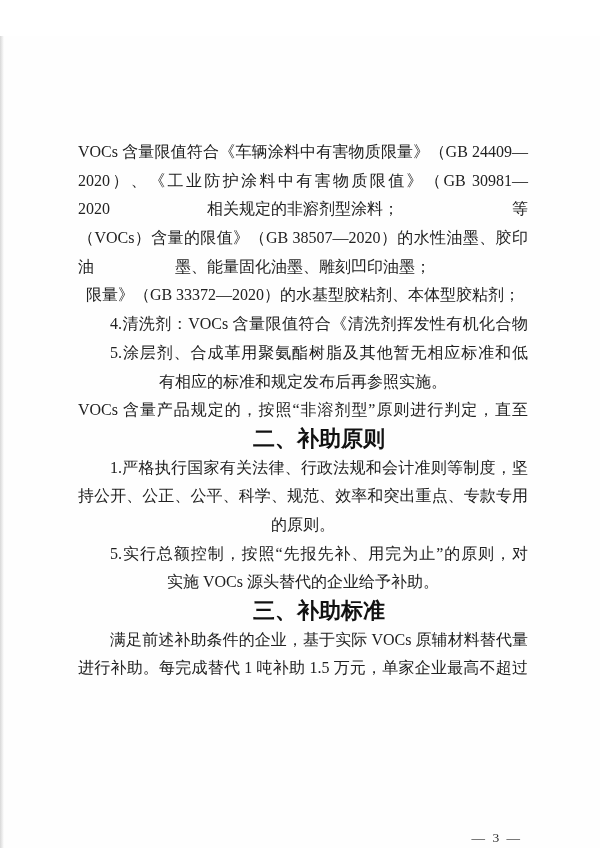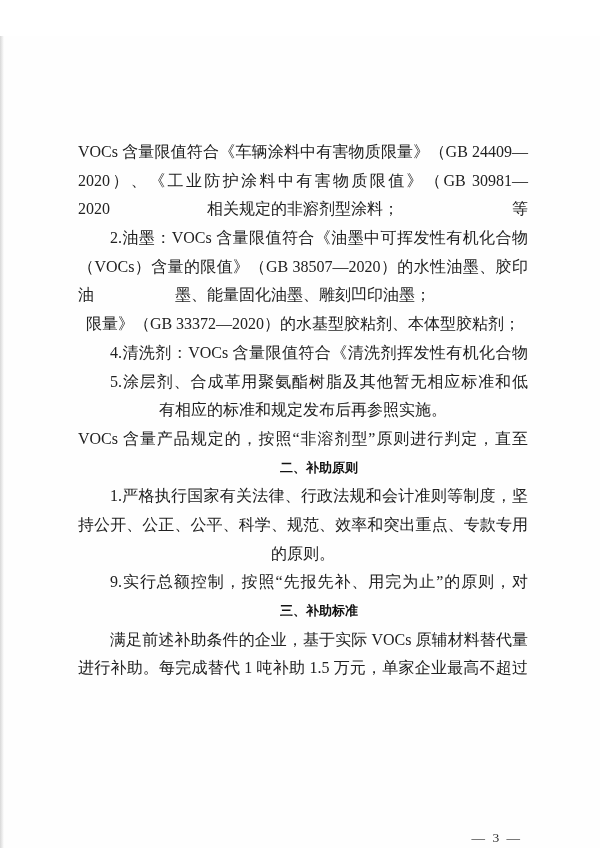--- a/index.html
+++ b/index.html
@@ -44,21 +44,21 @@
     white-space: normal;
     text-align: justify;
     text-align-last: justify;
   }
   
   .ind { text-indent: 32px; }
   
   .hd {
     font-family: "Liberation Sans", "DejaVu Sans", sans-serif;
     font-weight: 700;
-    font-size: 13px;
+    font-size: 22px;
     color: #111111;
   }
   .page-number {
     position: absolute;
     top: 794px;
     right: 78px;
     font-size: 13.5px;
     letter-spacing: 2px;
     color: #2a2a2a;
   }
@@ -66,32 +66,32 @@
 </head>
 <body>
 
 <div class="page">
   <div class="scan-edge"></div>
 
   <main class="text-block">
     <div class="ln j">VOCs 含量限值符合《车辆涂料中有害物质限量》（GB 24409—</div>
     <div class="ln j">2020）、《工业防护涂料中有害物质限值》（GB 30981—2020）等</div>
     <div class="ln">相关规定的非溶剂型涂料；</div>
-    <div class="ln j ind">2.油墨：VOCs 含量限值符合《油墨中可挥发性有机化合物</div>
     <div class="ln j">（VOCs）含量的限值》（GB 38507—2020）的水性油墨、胶印油</div>
     <div class="ln">墨、能量固化油墨、雕刻凹印油墨；</div>
     <div class="ln">限量》（GB 33372—2020）的水基型胶粘剂、本体型胶粘剂；</div>
     <div class="ln j ind">4.清洗剂：VOCs 含量限值符合《清洗剂挥发性有机化合物</div>
     <div class="ln j ind">5.涂层剂、合成革用聚氨酯树脂及其他暂无相应标准和低</div>
     <div class="ln">有相应的标准和规定发布后再参照实施。</div>
     <div class="ln j">VOCs 含量产品规定的，按照“非溶剂型”原则进行判定，直至</div>
     <div class="ln hd ind">二、补助原则</div>
     <div class="ln j ind">1.严格执行国家有关法律、行政法规和会计准则等制度，坚</div>
     <div class="ln j">持公开、公正、公平、科学、规范、效率和突出重点、专款专用</div>
     <div class="ln">的原则。</div>
-    <div class="ln j ind">9.实行总额控制，按照“先报先补、用完为止”的原则，对</div>
+    <div class="ln j ind">5.实行总额控制，按照“先报先补、用完为止”的原则，对</div>
+    <div class="ln">实施 VOCs 源头替代的企业给予补助。</div>
     <div class="ln hd ind">三、补助标准</div>
     <div class="ln j ind">满足前述补助条件的企业，基于实际 VOCs 原辅材料替代量</div>
     <div class="ln j">进行补助。每完成替代 1 吨补助 1.5 万元，单家企业最高不超过</div>
   </main>
 
   <footer class="page-number">— 3 —</footer>
 </div>
 
 </body></html>

